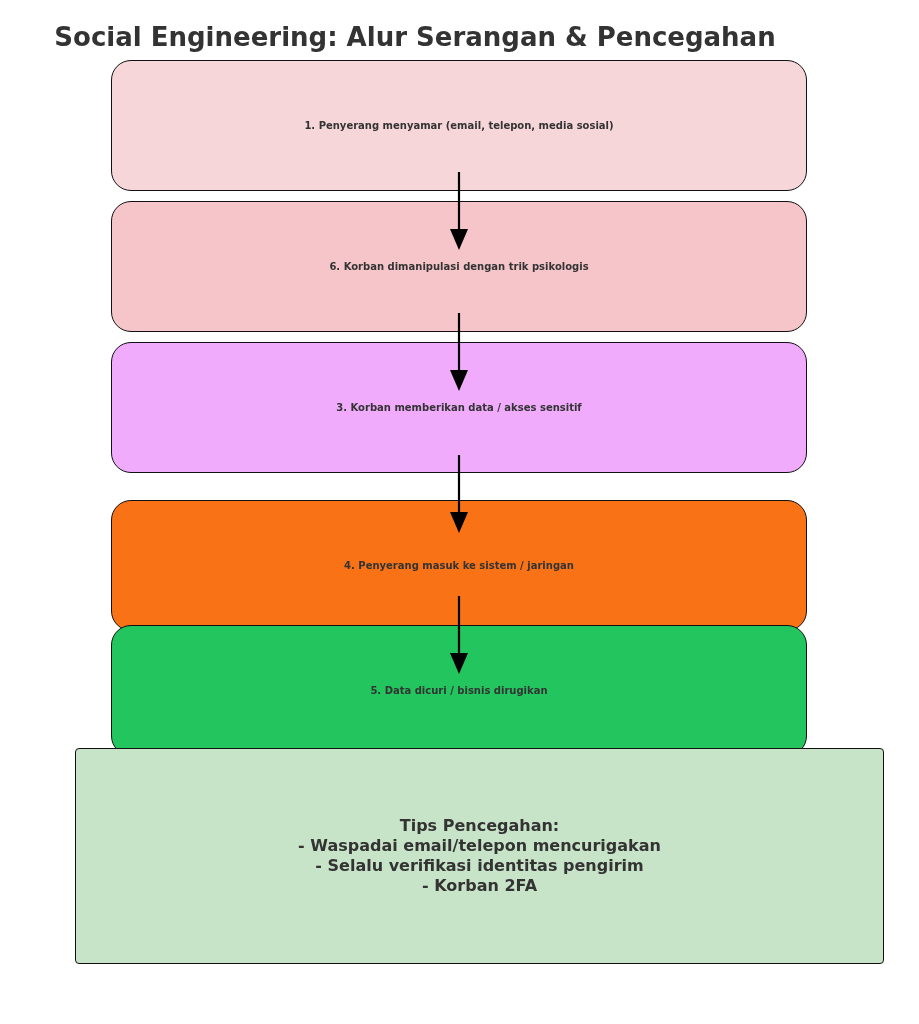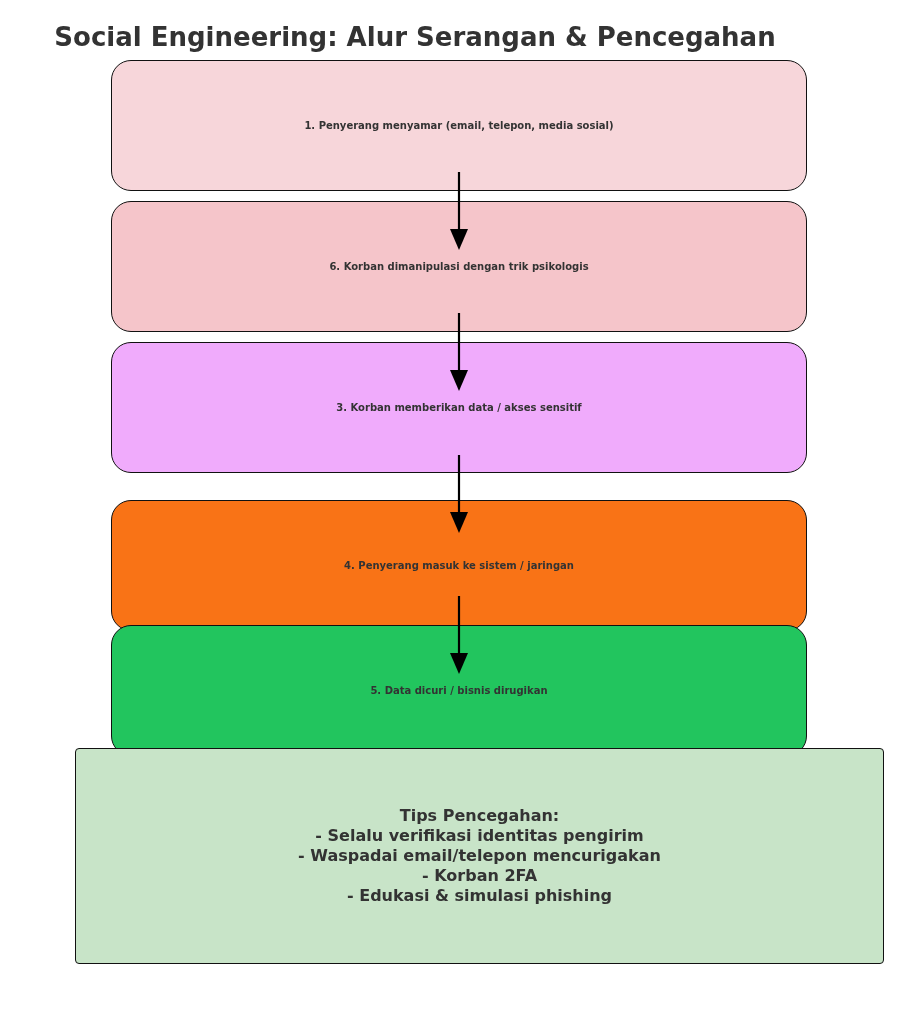--- a/index.html
+++ b/index.html
@@ -52,17 +52,16 @@
     <polygon points="450,512 468,512 459,533" fill="#000000"></polygon>
   </g>
   <g>
     <line x1="459" y1="596" x2="459" y2="656" stroke="#000000" stroke-width="2.2"></line>
     <polygon points="450,653 468,653 459,674" fill="#000000"></polygon>
   </g>
 </svg>
 
 <div class="tips" id="tips-box" style="background: rgb(200, 228, 200);">
   <div class="tips-line">Tips Pencegahan:</div>
+  <div class="tips-line">- Waspadai email/telepon mencurigakan</div>
   <div class="tips-line">- Selalu verifikasi identitas pengirim</div>
-  <div class="tips-line">- Waspadai email/telepon mencurigakan</div>
   <div class="tips-line">- Korban 2FA</div>
-  <div class="tips-line">- Edukasi &amp; simulasi phishing</div>
 </div>
 
 </body></html>

